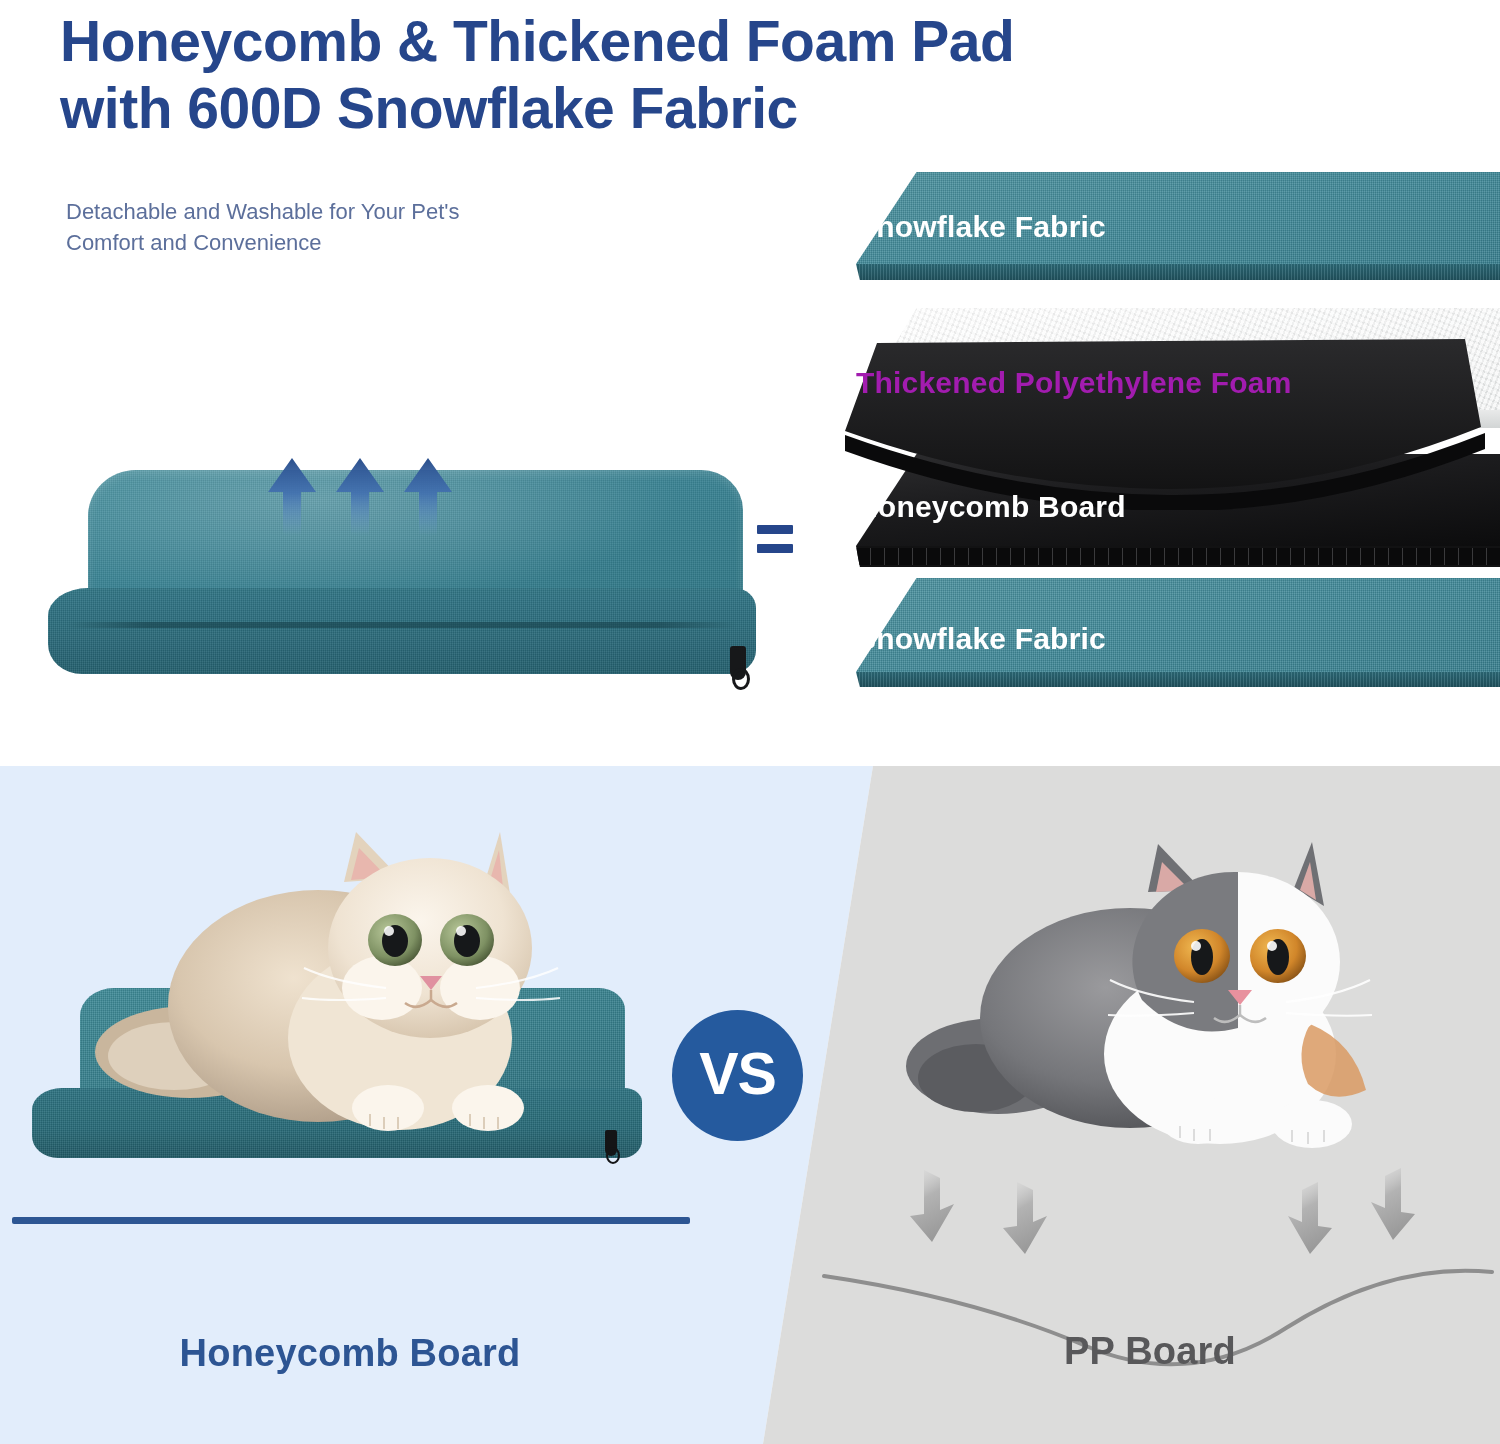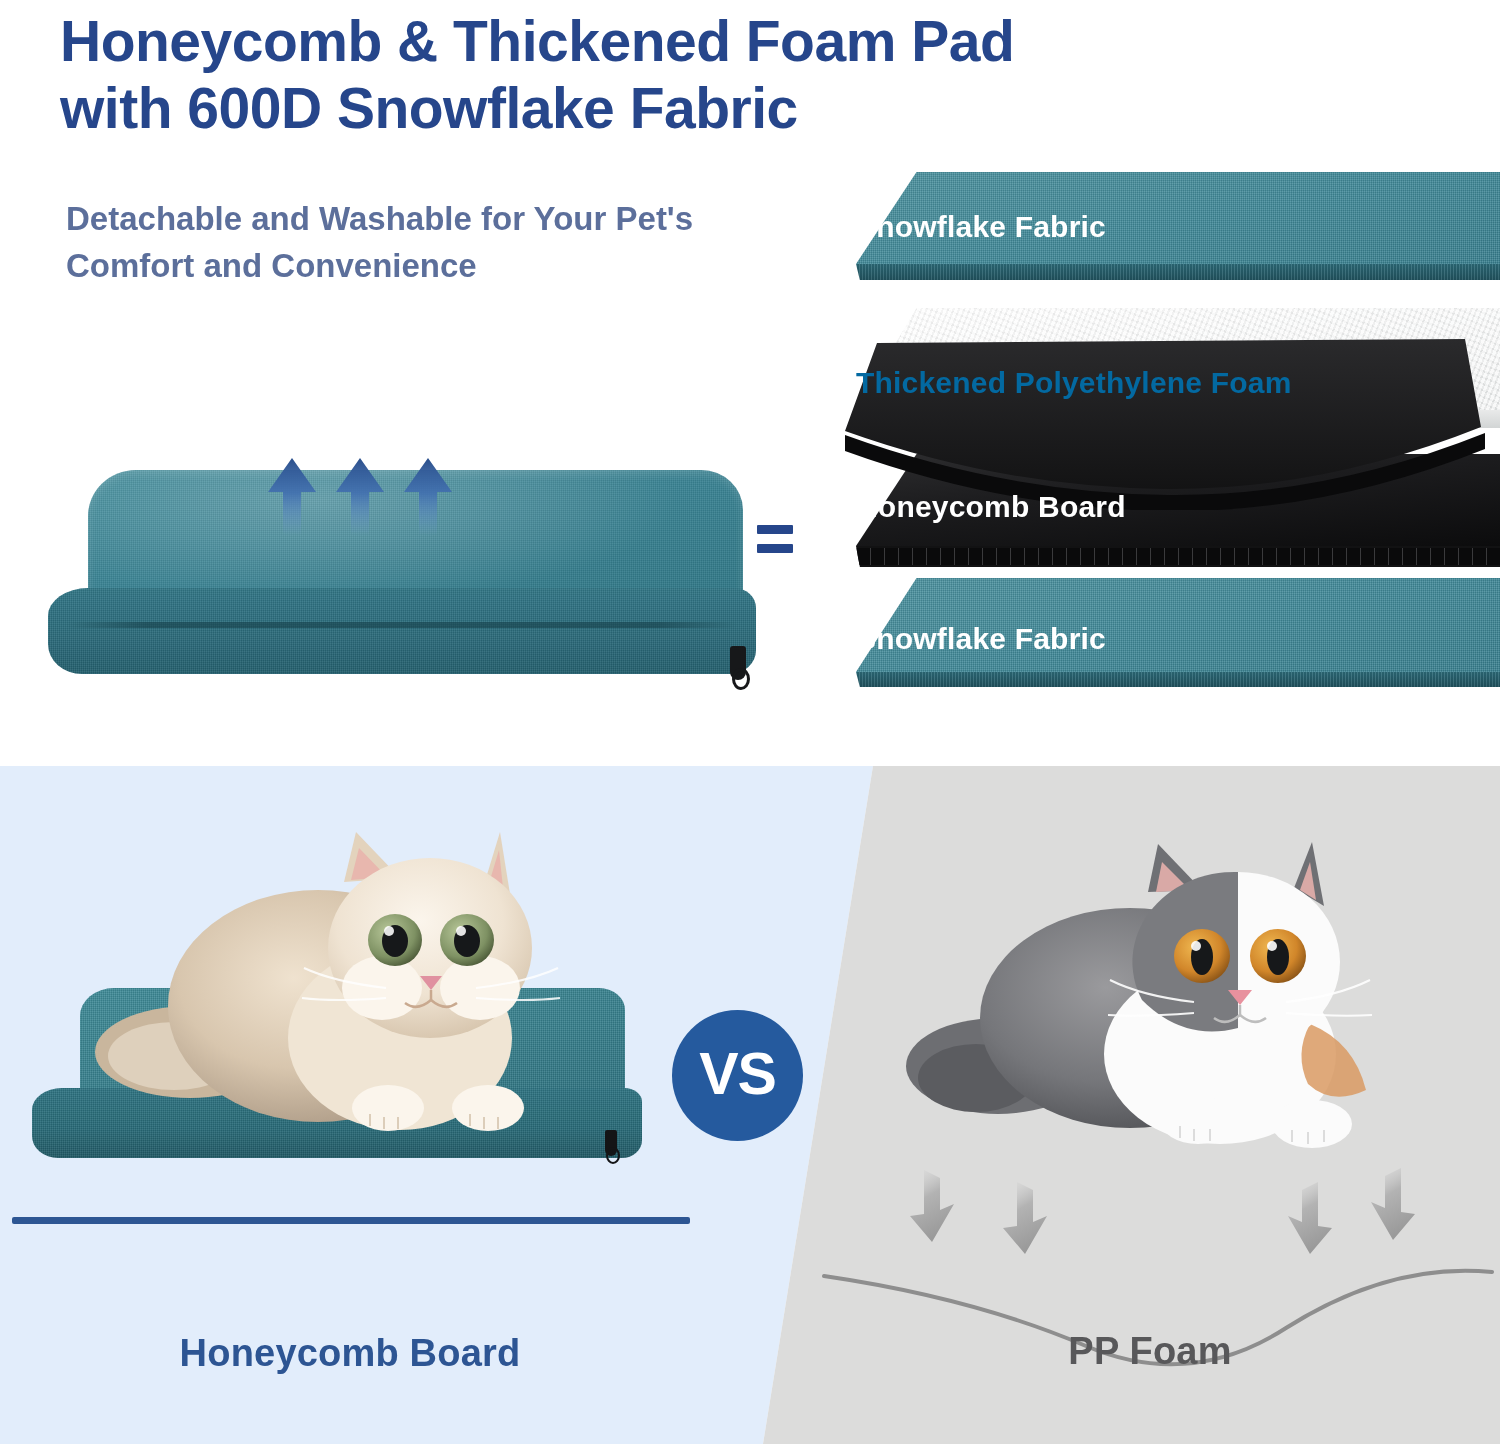--- a/index.html
+++ b/index.html
@@ -42,22 +42,22 @@
     letter-spacing: -0.5px;
     color: #26468B;
     white-space: pre-line;
   }
 
   #subtitle {
     position: absolute;
     left: 66px;
     top: 196px;
     width: 860px;
-    font-size: 33px;
-    font-weight: bold;
+    font-size: 22px;
+    font-weight: normal;
     line-height: 1.42;
     color: #5C6F9B;
     white-space: pre-line;
   }
 
   
   #product-pad {
     position: absolute;
     left: 40px;
     top: 470px;
@@ -206,21 +206,21 @@
     position:absolute; inset:0;
     background-image:
       repeating-linear-gradient(112deg, rgba(0,0,0,0.035) 0 2px, rgba(255,255,255,0.5) 2px 5px),
       repeating-linear-gradient(22deg, rgba(0,0,0,0.028) 0 2px, rgba(255,255,255,0.45) 2px 6px);
   }
   #layer-foam .edge {
     top: 102px; height: 18px;
     background: linear-gradient(180deg, #e9eaea, #d2d5d5);
     clip-path: polygon(0% 0%, 100% 0%, 100% 100%, 0.6% 100%);
   }
-  #layer-foam .layer-label { top: 58px; color: #0369a1; }
+  #layer-foam .layer-label { top: 58px; color: #a21caf; }
 
   
   #layer-honeycomb { top: 282px; height: 122px; }
   #layer-honeycomb .face {
     height: 92px;
     background: linear-gradient(175deg, #2d2d2f 0%, #1c1c1e 40%, #0c0c0d 100%);
   }
   #layer-honeycomb .edge {
     top: 92px; height: 21px;
     background: #121213;
@@ -683,15 +683,15 @@
     <svg viewBox="0 0 44 72">
       <path d="M30 0 L14 8 L14 40 L0 34 L22 72 L44 46 L30 44 Z" fill="url(#gDn)"></path>
     </svg>
   </div>
 
   <div id="vs-badge">
     <span>VS</span>
   </div>
 
   <div id="label-honeycomb">Honeycomb Board</div>
-  <div id="label-ppboard">PP Foam</div>
+  <div id="label-ppboard">PP Board</div>
 
 </div>
 
 </body></html>

